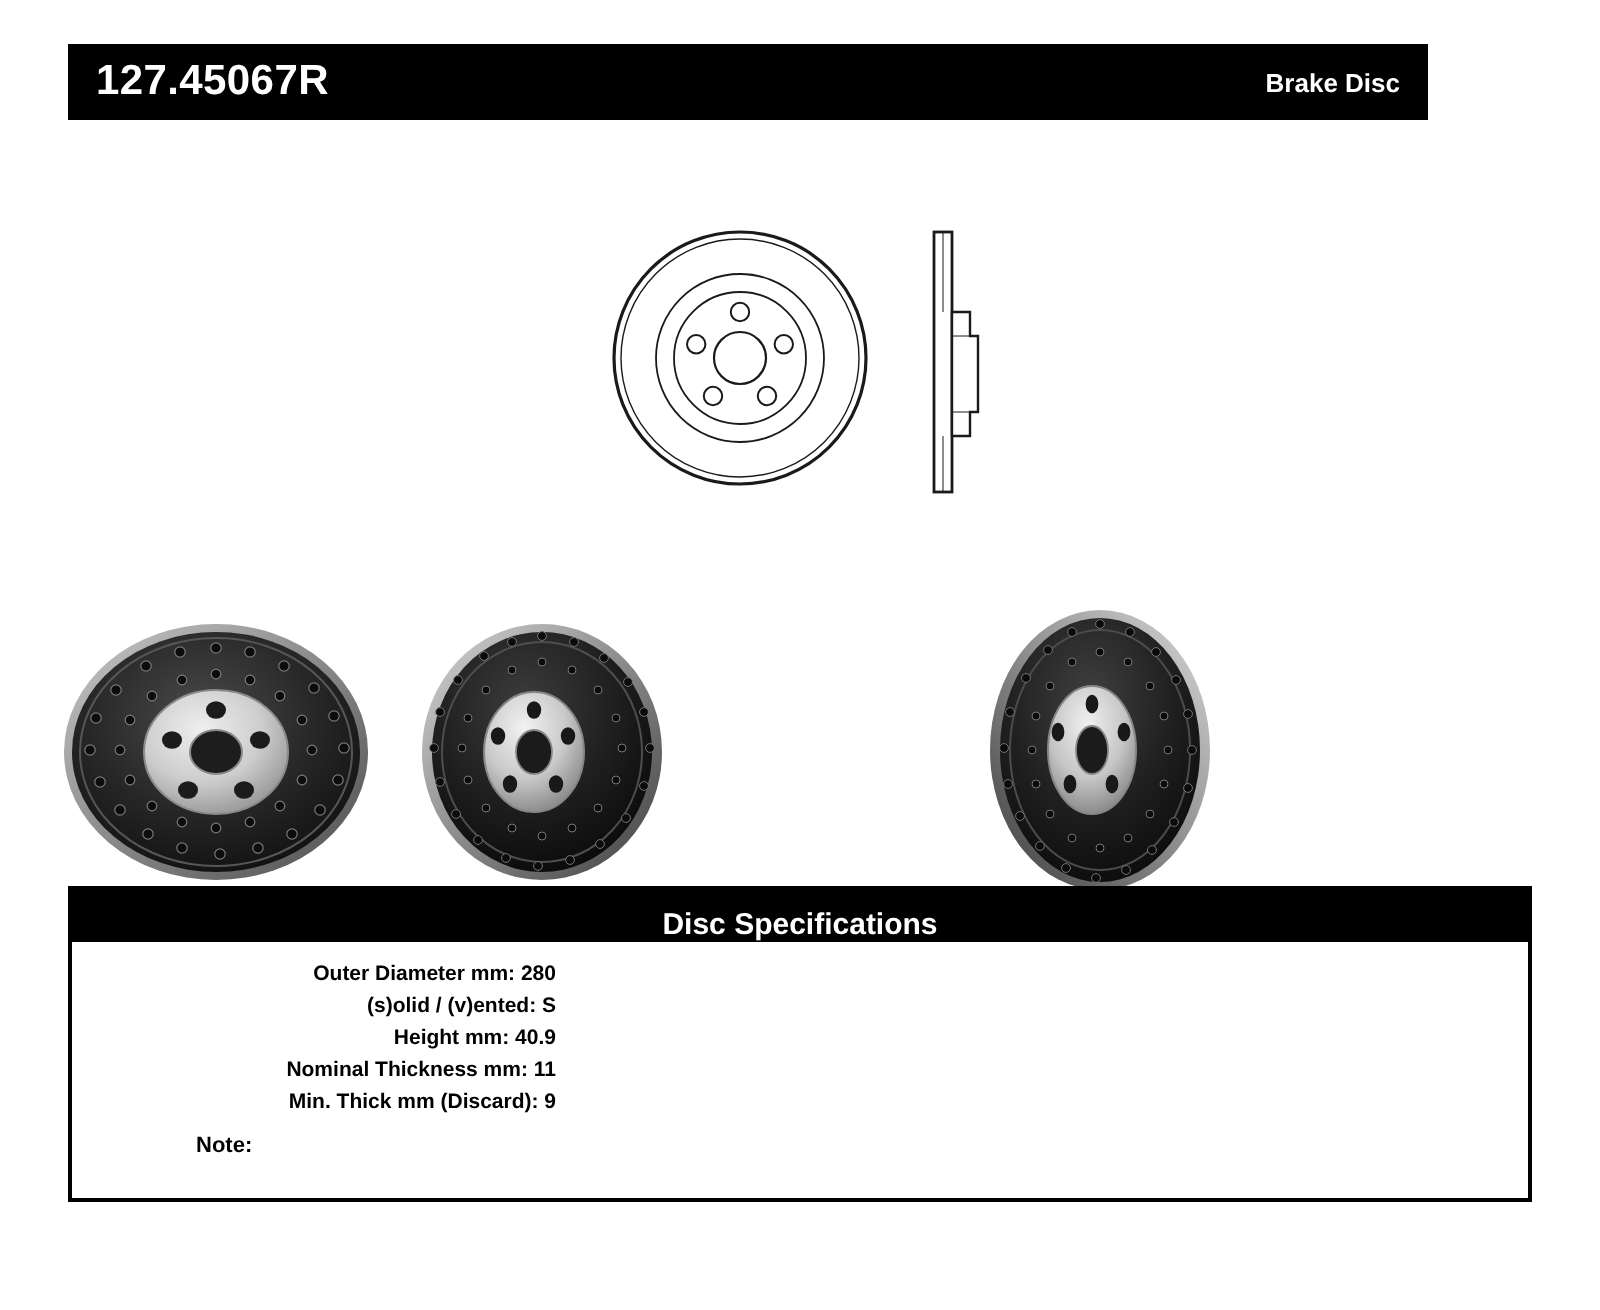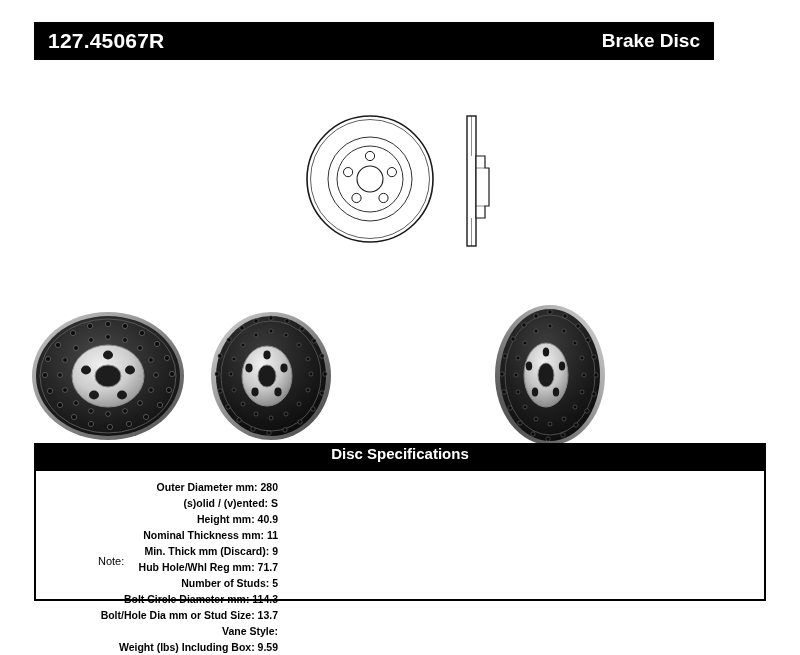--- a/index.html
+++ b/index.html
@@ -35,41 +35,41 @@
   }
   .header .part-number {
     color: #ffffff;
     font-size: 21px;
     font-weight: bold;
     letter-spacing: 0.2px;
     font-family: "Liberation Sans", sans-serif;
   }
   .header .doc-type {
     color: #ffffff;
-    font-size: 19px;
+    font-size: 13px;
     font-weight: bold;
     font-family: "Liberation Sans", sans-serif;
   }
 
   
   .spec-panel {
     position: absolute;
     left: 34px;
     top: 443px;
     width: 732px;
     height: 158px;
     border: 2px solid #000000;
     box-sizing: border-box;
     background: rgba(255,255,255,0.0);
   }
   .spec-title-bar {
     height: 26px;
     background: #000000;
     display: flex;
-    align-items: flex-start;
+    align-items: flex-end;
     justify-content: center;
   }
   .spec-title-bar span {
     color: #ffffff;
     font-size: 15px;
     font-weight: bold;
   }
   .spec-cols {
     display: flex;
     padding-top: 8px;
@@ -88,23 +88,23 @@
     line-height: 16px;
     white-space: nowrap;
   }
   .spec-col.col1 .spec-row,
   .spec-col.col2 .spec-row { text-align: right; }
   .spec-col.col3 .spec-row { text-align: left; }
 
   .note-line {
     position: absolute;
     left: 62px;
-    bottom: 32px;
+    bottom: 20px;
     font-size: 11px;
-    font-weight: normal;
+    font-weight: bold;
   }
 
   
   .art { position: absolute; }
 
   svg { display: block; }
 </style>
 </head>
 <body>
 
@@ -376,27 +376,19 @@
 
     <div class="spec-cols">
       <div class="spec-col col1">
         <div class="spec-row">Outer Diameter mm:  280</div>
         <div class="spec-row">(s)olid / (v)ented:  S</div>
         <div class="spec-row">Height mm:  40.9</div>
         <div class="spec-row">Nominal Thickness mm:  11</div>
         <div class="spec-row">Min. Thick mm (Discard):  9</div>
       </div>
 
-      <div class="spec-col col2">
-        <div class="spec-row">Hub Hole/Whl Reg mm:  71.7</div>
-        <div class="spec-row">Number of Studs:  5</div>
-        <div class="spec-row">Bolt Circle Diameter mm:  114.3</div>
-        <div class="spec-row">Bolt/Hole Dia mm or Stud Size:  13.7</div>
-        <div class="spec-row">Vane Style:</div>
-        <div class="spec-row">Weight (lbs) Including Box:  9.59</div>
-      </div>
 
     </div>
 
     <div class="note-line">Note:</div>
   </div>
 
 </div>
 
 </body></html>

